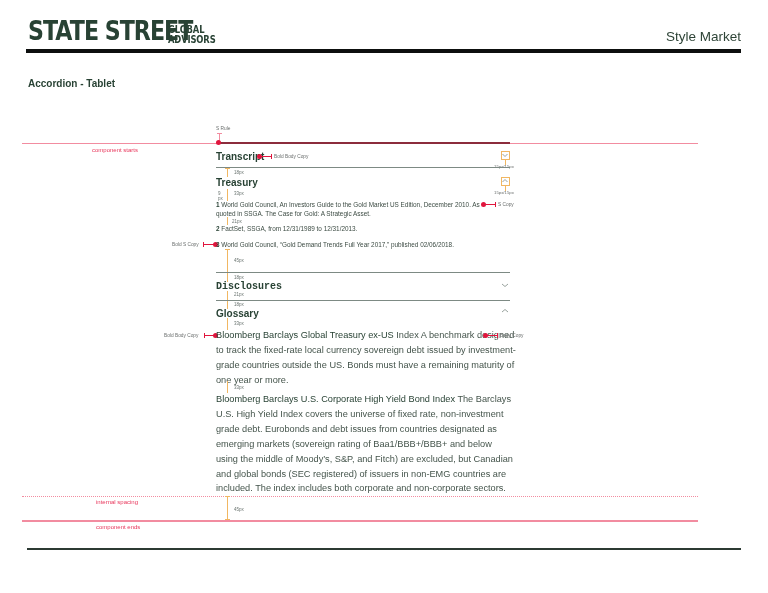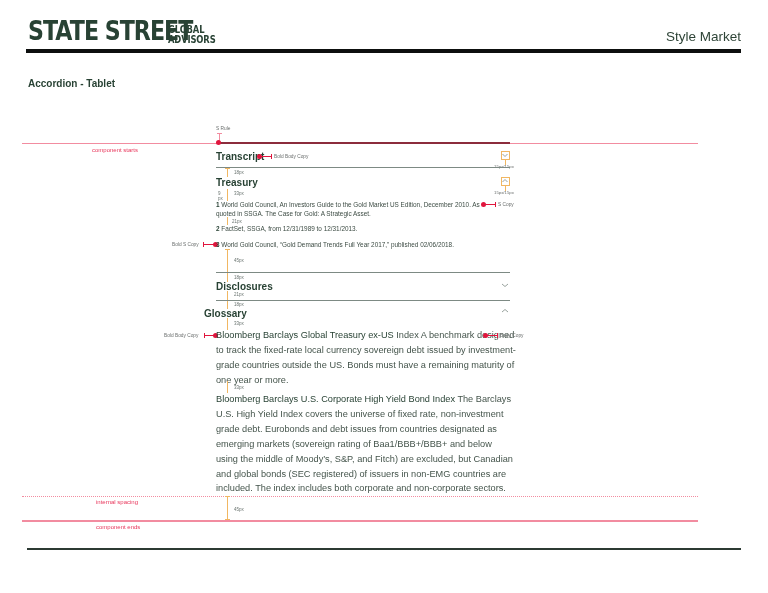--- a/index.html
+++ b/index.html
@@ -129,32 +129,32 @@
 </div>
 
 <div class="abs orange-v" style="left:227px; top:249px; height:23px;"></div>
 <div class="abs orange-cap" style="left:225px; top:249px;"></div>
 <div class="abs anno-grey" style="left:234px; top:258px;">45px</div>
 
 <div class="abs acc-rule" style="top:272px;"></div>
 
 <div class="abs orange-v" style="left:227px; top:273px; height:9px;"></div>
 <div class="abs anno-grey" style="left:234px; top:275px;">18px</div>
-<div class="abs acc-title" style="left:216px; top:281px;">Disclosures</div>
+<div class="abs acc-title" style="left:216px; top:281px;font-family:Liberation Mono, monospace;">Disclosures</div>
 <svg class="abs chev" style="left:500px; top:280px;" viewBox="0 0 10 10">
     <polyline points="2,4 5,6.5 8,4" fill="none" stroke="#7d8a84" stroke-width="0.8"></polyline>
   </svg>
 <div class="abs orange-v" style="left:227px; top:291px; height:9px;"></div>
 <div class="abs anno-grey" style="left:234px; top:292px;">21px</div>
 
 <div class="abs acc-rule" style="top:300px;"></div>
 
 <div class="abs orange-v" style="left:227px; top:301px; height:8px;"></div>
 <div class="abs anno-grey" style="left:234px; top:302px;">18px</div>
-<div class="abs acc-title" style="left:204px; top:308px;">Glossary</div>
+<div class="abs acc-title" style="left:216px; top:308px;">Glossary</div>
 <svg class="abs chev" style="left:500px; top:306px;" viewBox="0 0 10 10">
     <polyline points="2,6 5,3.5 8,6" fill="none" stroke="#7d8a84" stroke-width="0.8"></polyline>
   </svg>
 <div class="abs orange-v" style="left:227px; top:318px; height:12px;"></div>
 <div class="abs anno-grey" style="left:234px; top:321px;">33px</div>
 
 <div class="abs anno-label" style="left:164px; top:333px;">Bold Body Copy</div>
 <div class="abs red-tick-end" style="left:204px; top:333px;"></div>
 <div class="abs red-tick" style="left:204px; top:335px; width:10px;"></div>
 <div class="abs red-dot" style="left:213px; top:333px;"></div>

